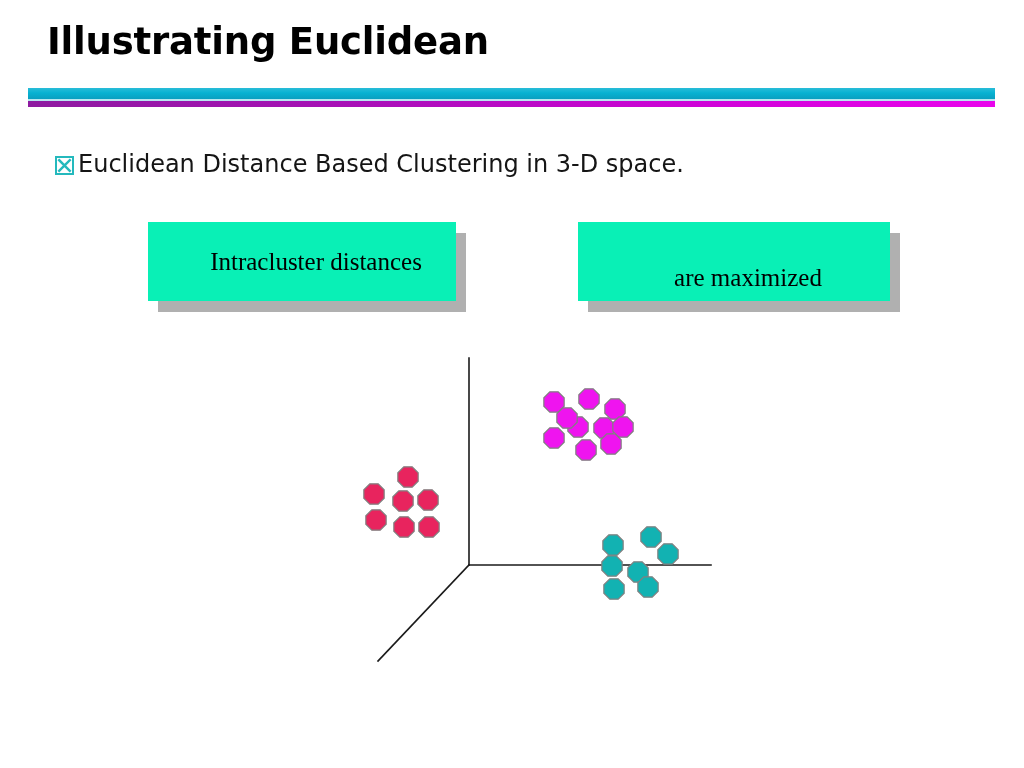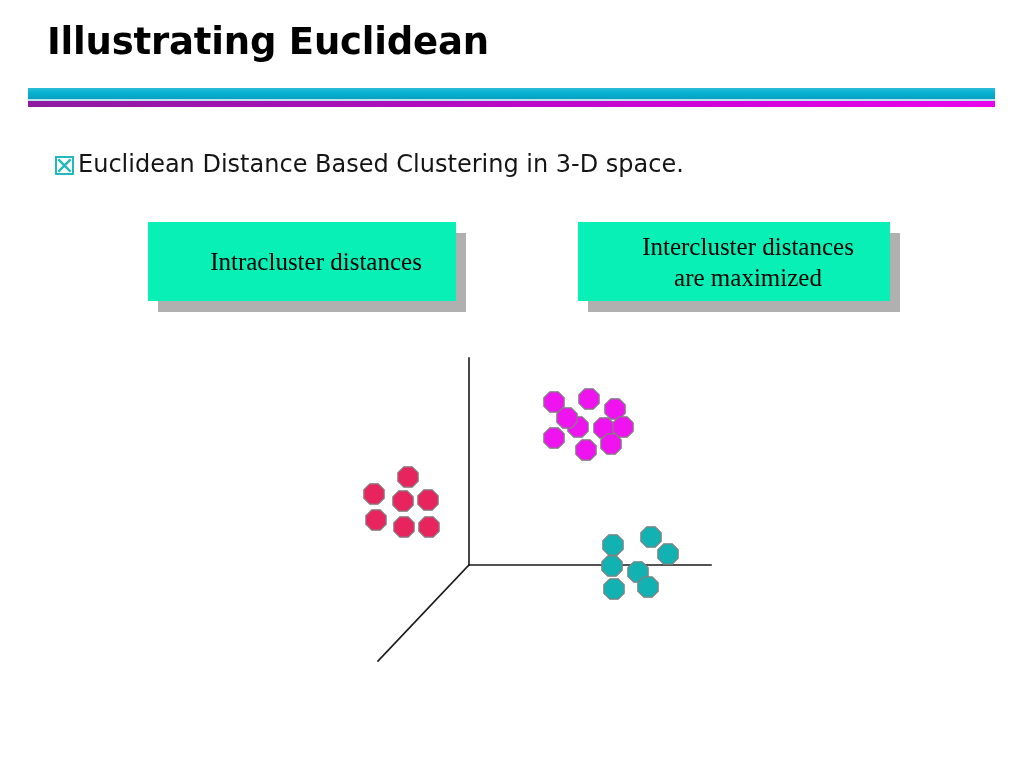--- a/index.html
+++ b/index.html
@@ -165,21 +165,21 @@
     <div class="callout-text">
       <span>Intracluster distances</span><br>
     </div>
   </div>
 </div>
 
 <div class="callout" id="callout-intercluster">
   <div class="callout-shadow"></div>
   <div class="callout-face">
     <div class="callout-text">
-      <span>Intercluster distances</span><br>
+      <br>
       <span>are maximized</span>
     </div>
   </div>
 </div>
 
 <div id="cluster-figure">
   <svg id="cluster-svg" width="1024" height="768" viewBox="0 0 1024 768" aria-hidden="true">
     <g id="axes-group">
         <line x1="469" y1="565" x2="469" y2="358" stroke="#1a1a1a" stroke-width="1.6" stroke-linecap="square"></line>
         <line x1="469" y1="565" x2="711" y2="565" stroke="#1a1a1a" stroke-width="1.6" stroke-linecap="square"></line>

